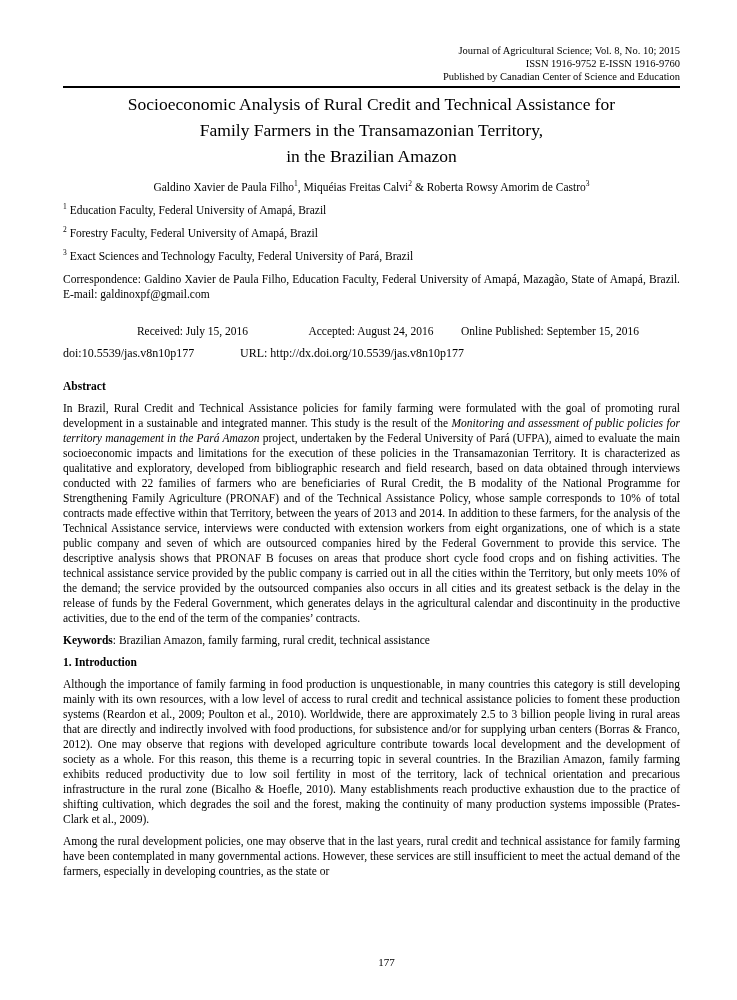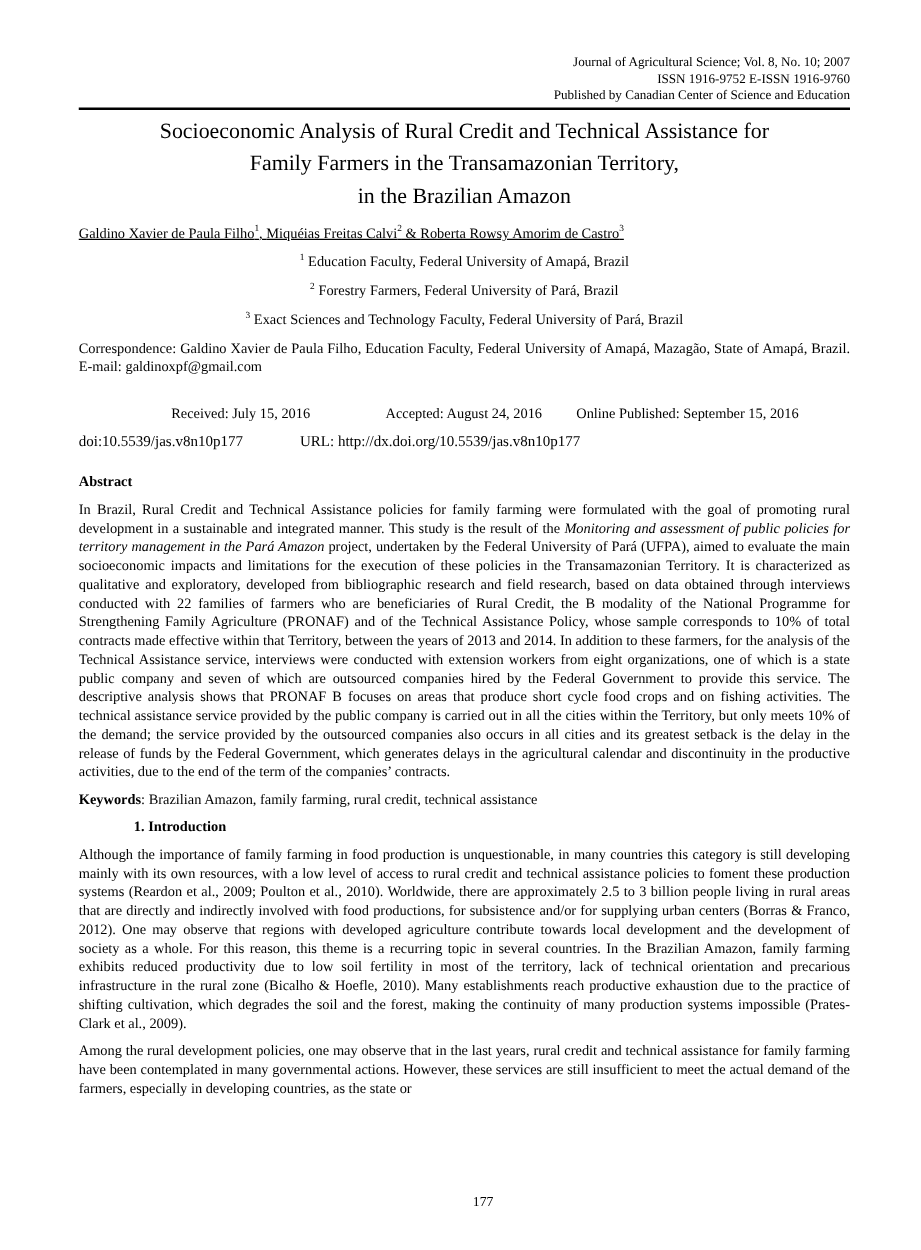--- a/index.html
+++ b/index.html
@@ -9,61 +9,61 @@
     height: 1000px;
     font-family: "Liberation Serif", "DejaVu Serif", serif;
     color: #000;
     position: relative;
     overflow: hidden;
   }
   .content { padding: 44px 57px 0 63px; }
   .journal-header { text-align: right; font-size: 10.5px; line-height: 13px; }
   .header-rule { border: 0; border-bottom: 2px solid #000; margin-top: 3px; }
   .paper-title { text-align: center; font-size: 17.5px; line-height: 26px; margin-top: 3px; font-weight: normal; }
-  .authors-line { text-align: left; font-size: 11.5px; line-height: 15px; margin-top: 11px; text-decoration: underline; }
+  .authors-line { text-align: center; font-size: 11.5px; line-height: 15px; margin-top: 11px; }
   sup { font-size: 7.5px; line-height: 0; }
-  .affiliation { font-size: 11.5px; line-height: 15px; margin-top: 8px; text-align: center; }
+  .affiliation { font-size: 11.5px; line-height: 15px; margin-top: 8px; }
   .para { font-size: 11.5px; line-height: 15px; text-align: justify; }
   .correspondence { margin-top: 8px; }
   .dates-row { font-size: 11.5px; line-height: 15px; margin-top: 22px; text-align: center; }
   .received-cell { display: inline-block; width: 177px; }
   .accepted-cell { display: inline-block; width: 180px; }
   .doi-row { font-size: 12px; line-height: 15px; margin-top: 7px; }
   .doi-cell { display: inline-block; width: 177px; }
   .section-heading { font-size: 11.5px; line-height: 15px; font-weight: bold; margin-top: 18px; }
-  .section-heading.intro { margin-top: 7px; margin-left: 44px; }
+  .section-heading.intro { margin-top: 7px; }
   .abstract-para { margin-top: 7px; }
   .keywords-line { font-size: 11.5px; line-height: 15px; text-align: justify; margin-top: 7px; }
   .keywords-label { font-weight: bold; }
   .body-para { margin-top: 7px; }
   .italic { font-style: italic; }
   .page-number { position: absolute; bottom: 32px; left: 18px; width: 737px; text-align: center; font-size: 11px; }
 </style>
 </head>
 <body>
 
 <div class="content">
 
   <div class="journal-header">
-    <div>Journal of Agricultural Science; Vol. 8, No. 10; 2007</div>
+    <div>Journal of Agricultural Science; Vol. 8, No. 10; 2015</div>
     <div>ISSN 1916-9752 E-ISSN 1916-9760</div>
     <div>Published by Canadian Center of Science and Education</div>
   </div>
   <hr class="header-rule">
 
   <h1 class="paper-title">
     <div>Socioeconomic Analysis of Rural Credit and Technical Assistance for</div>
     <div>Family Farmers in the Transamazonian Territory,</div>
     <div>in the Brazilian Amazon</div>
   </h1>
 
   <div class="authors-line"><span><span>Galdino Xavier de Paula Filho</span><sup>1</sup><span>, </span></span><span><span>Miquéias Freitas Calvi</span><sup>2</sup><span> &amp; </span></span><span><span>Roberta Rowsy Amorim de Castro</span><sup>3</sup><span></span></span></div>
 
   <div class="affiliation"><sup>1</sup><span> Education Faculty, Federal University of Amapá, Brazil</span></div>
-  <div class="affiliation"><sup>2</sup><span> Forestry Farmers, Federal University of Pará, Brazil</span></div>
+  <div class="affiliation"><sup>2</sup><span> Forestry Faculty, Federal University of Amapá, Brazil</span></div>
   <div class="affiliation"><sup>3</sup><span> Exact Sciences and Technology Faculty, Federal University of Pará, Brazil</span></div>
 
   <p class="para correspondence">Correspondence: Galdino Xavier de Paula Filho, Education Faculty, Federal University of Amapá, Mazagão, State of Amapá, Brazil. E-mail: galdinoxpf@gmail.com</p>
 
   <div class="dates-row"><span class="received-cell">Received: July 15, 2016</span><span class="accepted-cell">Accepted: August 24, 2016</span><span>Online Published: September 15, 2016</span></div>
   <div class="doi-row"><span class="doi-cell">doi:10.5539/jas.v8n10p177</span><span>URL: http://dx.doi.org/10.5539/jas.v8n10p177</span></div>
 
   <h2 class="section-heading">Abstract</h2>
   <p class="para abstract-para"><span>In Brazil, Rural Credit and Technical Assistance policies for family farming were formulated with the goal of promoting rural development in a sustainable and integrated manner. This study is the result of the </span><span class="italic">Monitoring and assessment of public policies for territory management in the Pará Amazon</span><span> project, undertaken by the Federal University of Pará (UFPA), aimed to evaluate the main socioeconomic impacts and limitations for the execution of these policies in the Transamazonian Territory. It is characterized as qualitative and exploratory, developed from bibliographic research and field research, based on data obtained through interviews conducted with 22 families of farmers who are beneficiaries of Rural Credit, the B modality of the National Programme for Strengthening Family Agriculture (PRONAF) and of the Technical Assistance Policy, whose sample corresponds to 10% of total contracts made effective within that Territory, between the years of 2013 and 2014. In addition to these farmers, for the analysis of the Technical Assistance service, interviews were conducted with extension workers from eight organizations, one of which is a state public company and seven of which are outsourced companies hired by the Federal Government to provide this service. The descriptive analysis shows that PRONAF B focuses on areas that produce short cycle food crops and on fishing activities. The technical assistance service provided by the public company is carried out in all the cities within the Territory, but only meets 10% of the demand; the service provided by the outsourced companies also occurs in all cities and its greatest setback is the delay in the release of funds by the Federal Government, which generates delays in the agricultural calendar and discontinuity in the productive activities, due to the end of the term of the companies’ contracts.</span></p>
 

